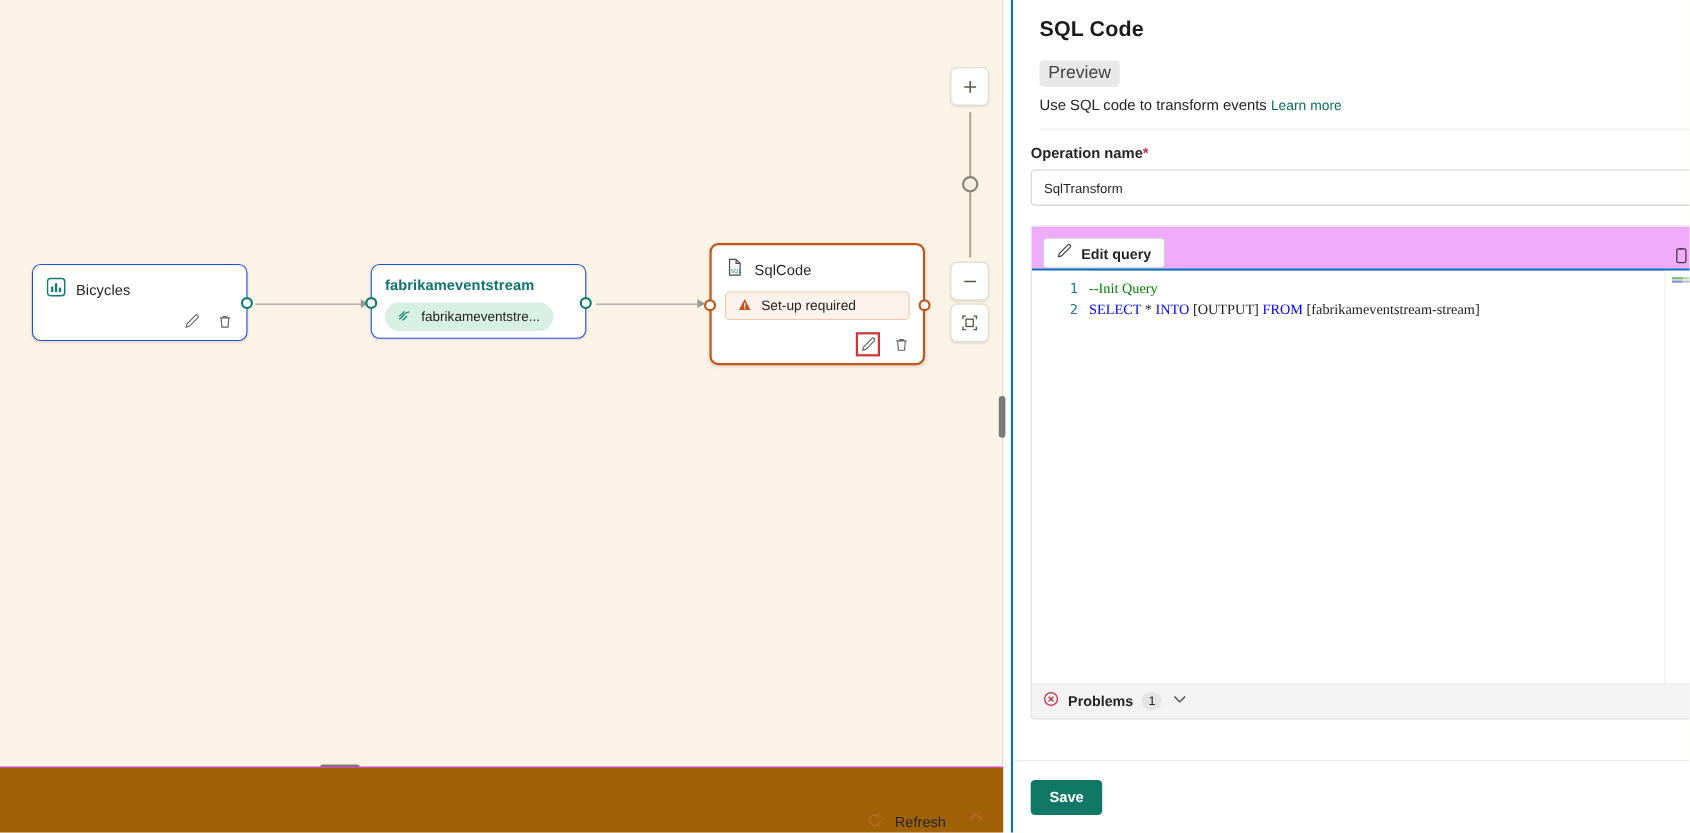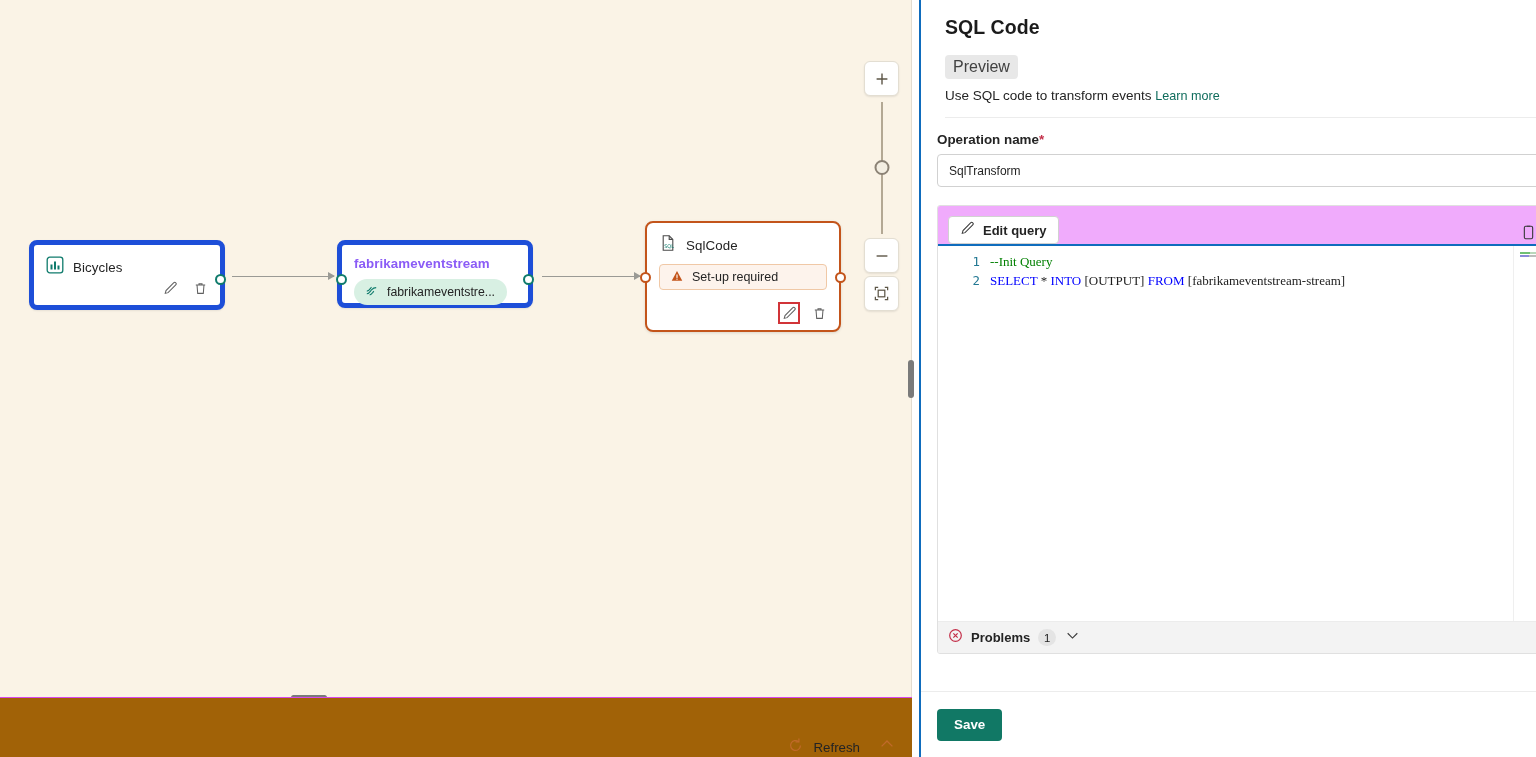--- a/index.html
+++ b/index.html
@@ -24,37 +24,37 @@
     position: absolute; left: 0; top: 0;
     width: 912px; height: 697px;
     background: #faf3e6;
     overflow: hidden;
   }
 
   
   .node {
     position: absolute;
     background: #ffffff;
-    border: 5px solid #1d4ed8;
+    border: 1px solid #1d4ed8;
     border-radius: 8px;
     box-shadow: 0 1px 2px rgba(0,0,0,0.08);
   }
   .node.selected {
     border: 2px solid #c3541a;
     box-shadow: 0 1px 3px rgba(0,0,0,0.12);
   }
   .node-header {
     display: flex; align-items: center;
     gap: 9px;
     padding: 11px 12px 0 12px;
   }
   .node-title {
     font-size: 13.3px; color: #242424; letter-spacing: .1px;
   }
-  .node-title.bold { font-weight: bold; color: #8b5cf6; }
+  .node-title.bold { font-weight: bold; color: #0f766e; }
 
   .node-actions {
     position: absolute; right: 9px; bottom: 6px;
     display: flex; align-items: center; gap: 8px;
   }
   .icon-btn {
     width: 22px; height: 22px;
     display: flex; align-items: center; justify-content: center;
     cursor: pointer;
   }

